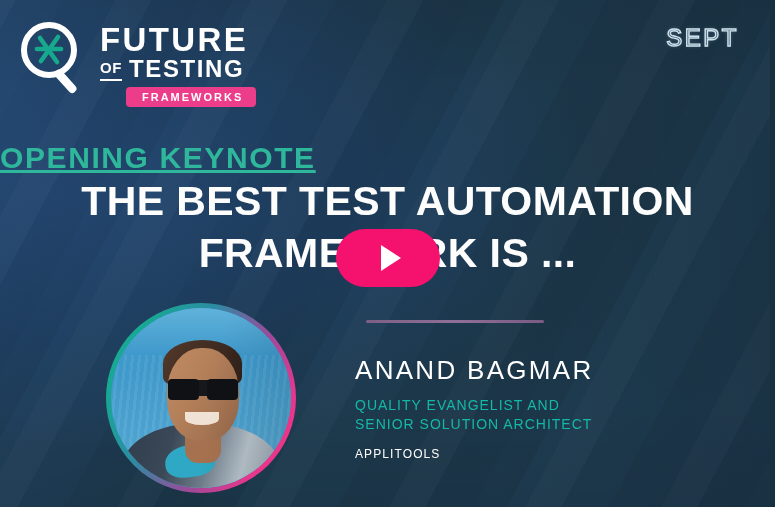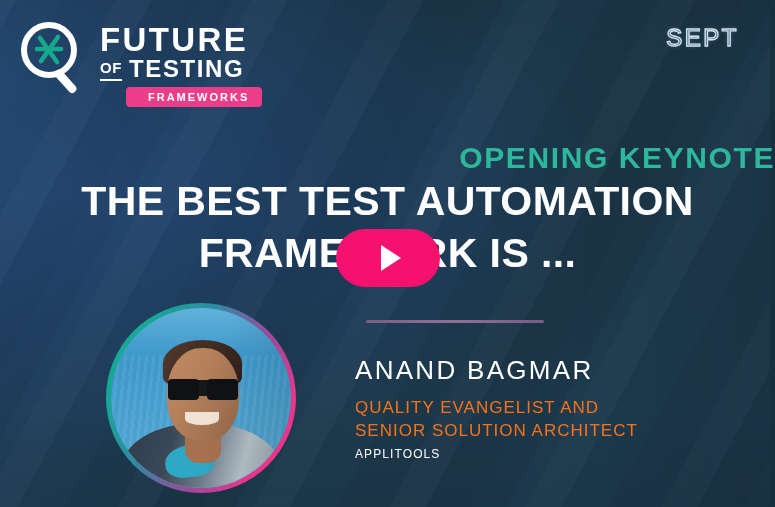--- a/index.html
+++ b/index.html
@@ -119,21 +119,21 @@
   }
   .logo-badge {
     margin-top: 6px;
     margin-left: 26px;
     display: inline-block;
     background: #ec3d8b;
     color: #ffffff;
     font-size: 11px;
     font-weight: 700;
     letter-spacing: 2.0px;
-    padding: 4px 13px 4px 22px;
+    padding: 4px 13px 4px 16px;
     border-radius: 4px;
   }
 
   
   .date-block {
     position: absolute;
     right: 36px;
     top: 26px;
     text-align: center;
     line-height: 1;
@@ -155,25 +155,26 @@
     color: transparent;
     -webkit-text-stroke: 2.2px #d65a9a;
     text-shadow: 0 0 6px rgba(214,90,154,0.30);
   }
 
   
   .kicker {
     position: absolute;
     top: 141px;
     left: 0; right: 0;
-    text-align: right;
+    text-align: left;
     color: #2fb79b;
     font-size: 30px;
     font-weight: 700;
     letter-spacing: 1.6px;
+    text-decoration: underline;
   }
   .title1 {
     position: absolute;
     top: 178px;
     left: 0; right: 0;
     text-align: center;
     color: #fdfdfd;
     font-size: 41px;
     font-weight: 700;
     letter-spacing: 0.4px;
@@ -356,22 +357,22 @@
     top: 355px;
     color: #ffffff;
     font-size: 26px;
     font-weight: 400;
     letter-spacing: 2.3px;
   }
   .sp-role {
     position: absolute;
     left: 355px;
     top: 396px;
-    color: #f97316;
-    font-size: 17px;
+    color: #14b8a6;
+    font-size: 14px;
     font-weight: 400;
     letter-spacing: 1.0px;
     line-height: 1.36;
   }
   .sp-company {
     position: absolute;
     left: 355px;
     top: 447px;
     color: #ffffff;
     font-size: 12px;

